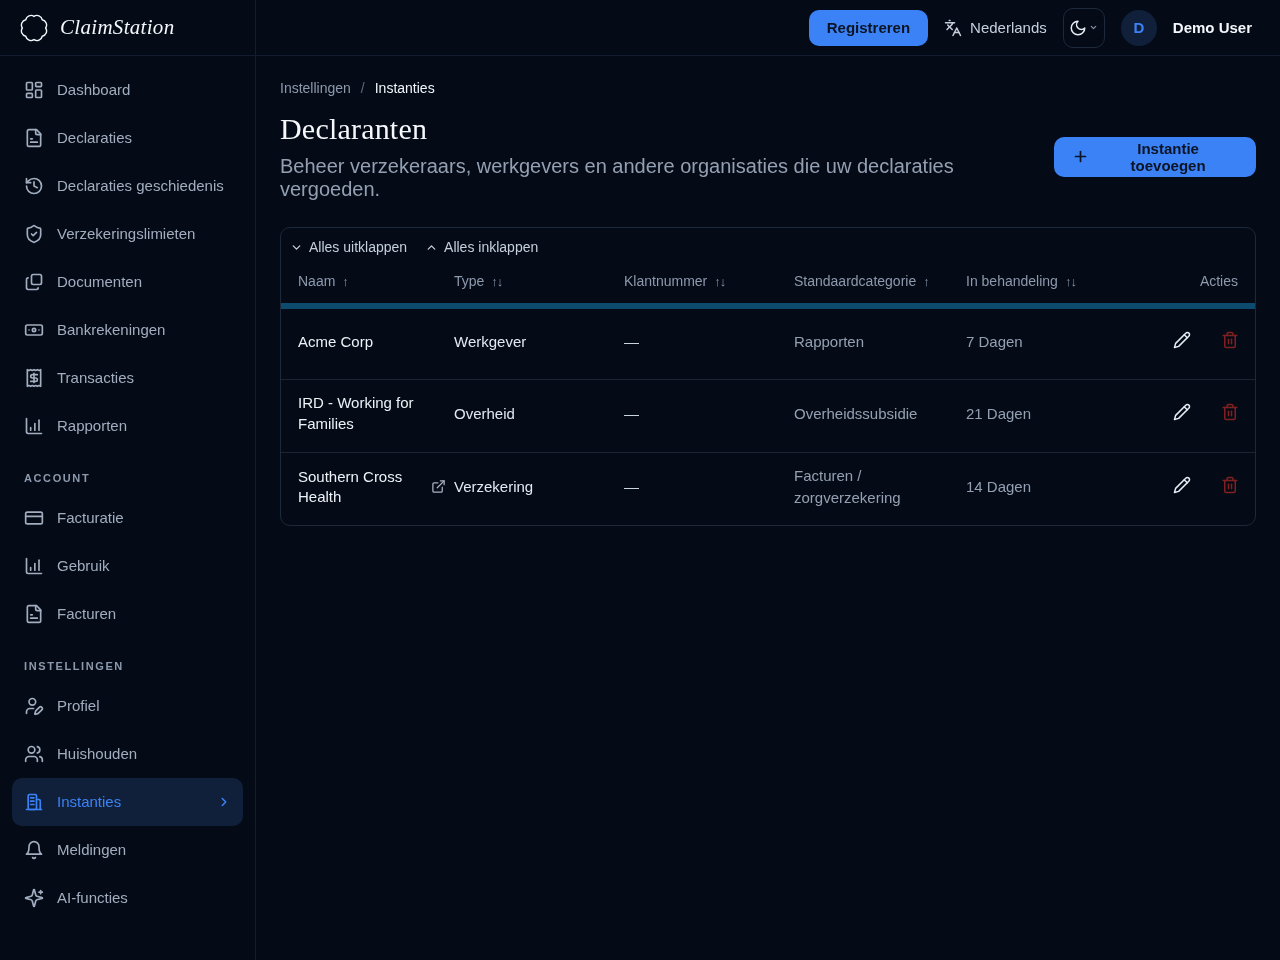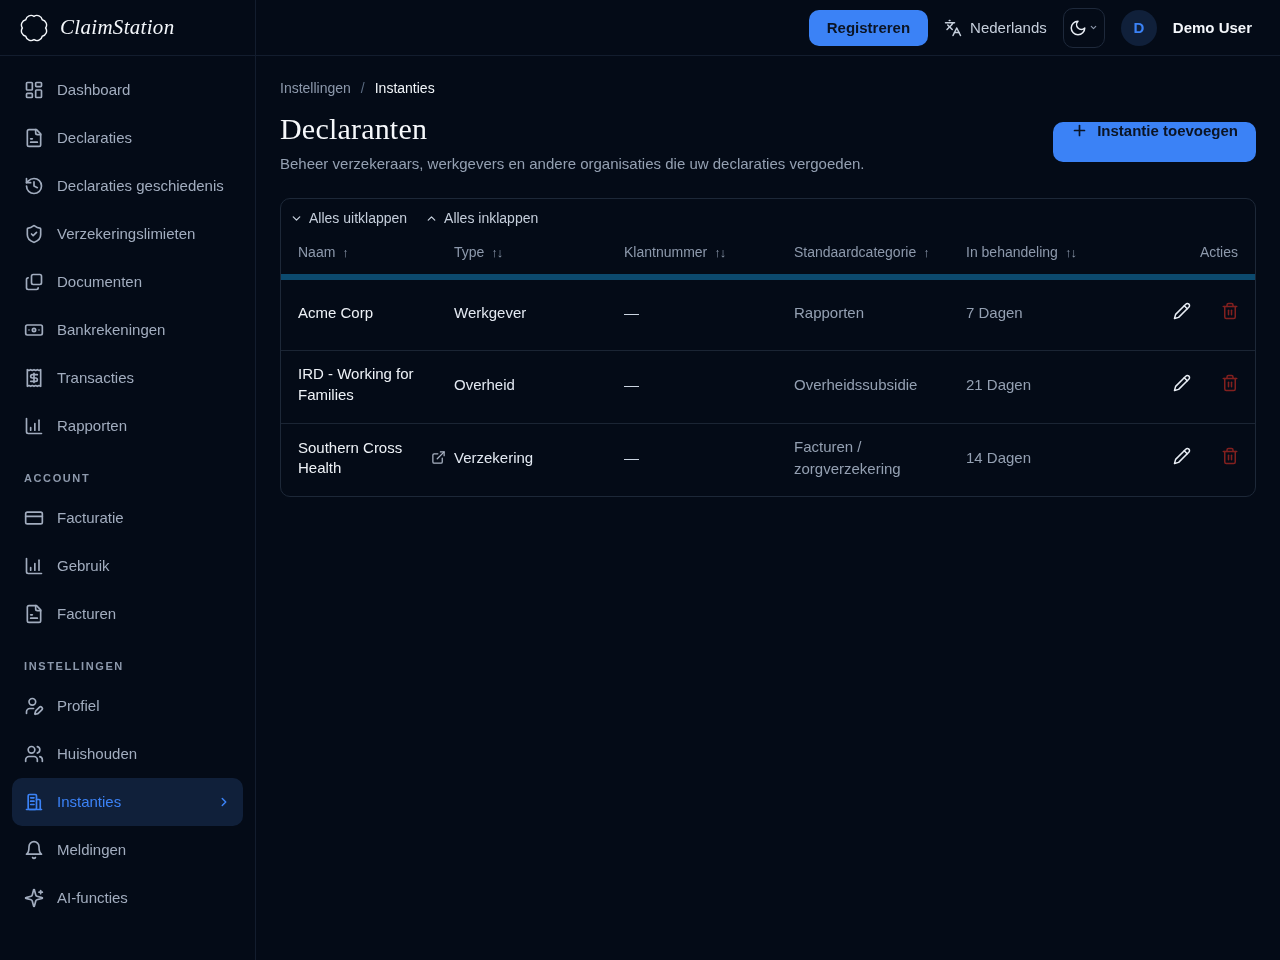--- a/index.html
+++ b/index.html
@@ -69,25 +69,25 @@
   .breadcrumb { display:flex; align-items:center; gap:10px; font-size:14px; }
   .breadcrumb .crumb-parent { color:#8d99ac; cursor:pointer; }
   .breadcrumb .crumb-sep { color:#5a6a80; }
   .breadcrumb .crumb-current { color:#f1f5f9; }
 
   .title-row { display:flex; align-items:center; justify-content:space-between; margin-top:16px; }
   .page-title {
     font-family:"Liberation Serif", serif; font-weight:500;
     font-size:30px; color:#f6f8fb; letter-spacing:.2px;
   }
-  .page-subtitle { margin-top:9px; color:#94a0b2; font-size:15px; }
+  .page-subtitle { margin-top:9px; color:#94a0b2; font-size:20px; }
   .btn-add {
     background:#3b82f6; color:#0b1424; border:none; border-radius:10px;
     height:40px; padding:0 18px; font-size:15px; font-weight:600;
-    font-family:inherit; display:flex; gap:9px; cursor:pointer;
+    font-family:inherit; display:flex; align-items:center; gap:9px; cursor:pointer;
   }
 
   
   .card { margin-top:26px; border:1px solid #1d2838; border-radius:10px; overflow:hidden; }
   .expand-controls { display:flex; align-items:center; gap:18px; padding:11px 10px 4px 9px; }
   .expand-btn {
     display:flex; align-items:center; gap:6px; background:none; border:none;
     color:#c6cfdc; font-size:14px; font-family:inherit; cursor:pointer;
   }
   table { width:100%; border-collapse:collapse; table-layout:fixed; }

